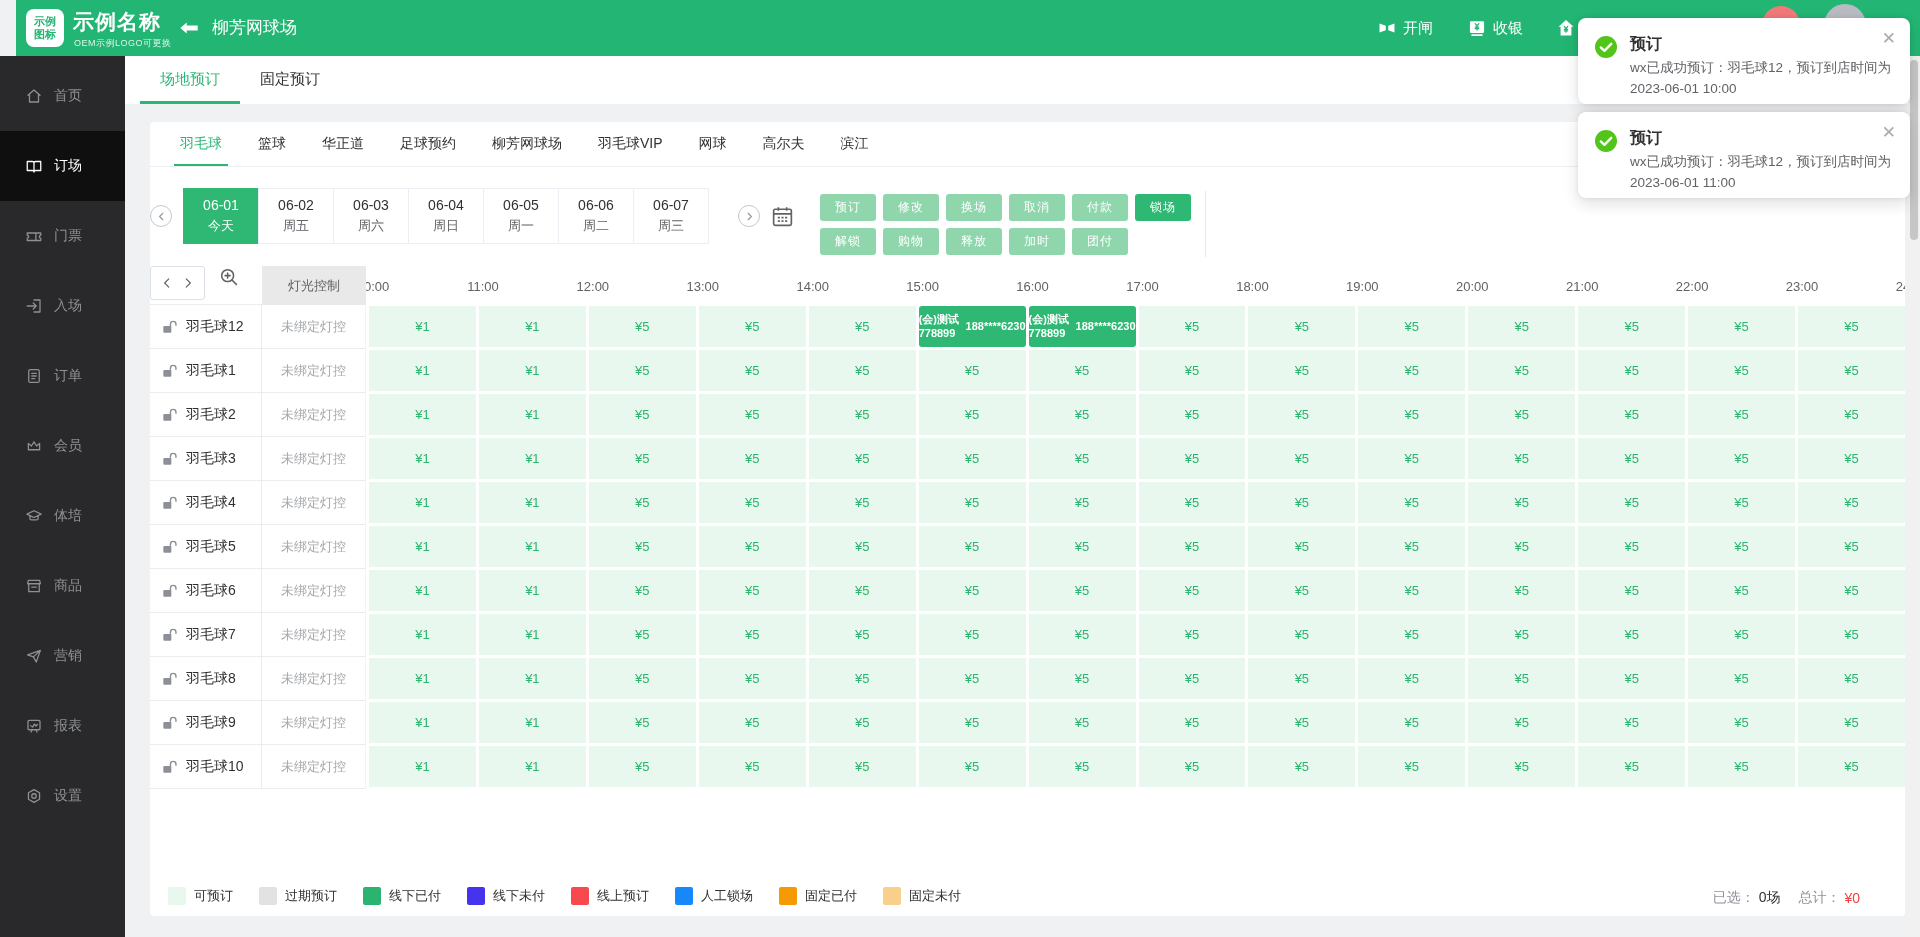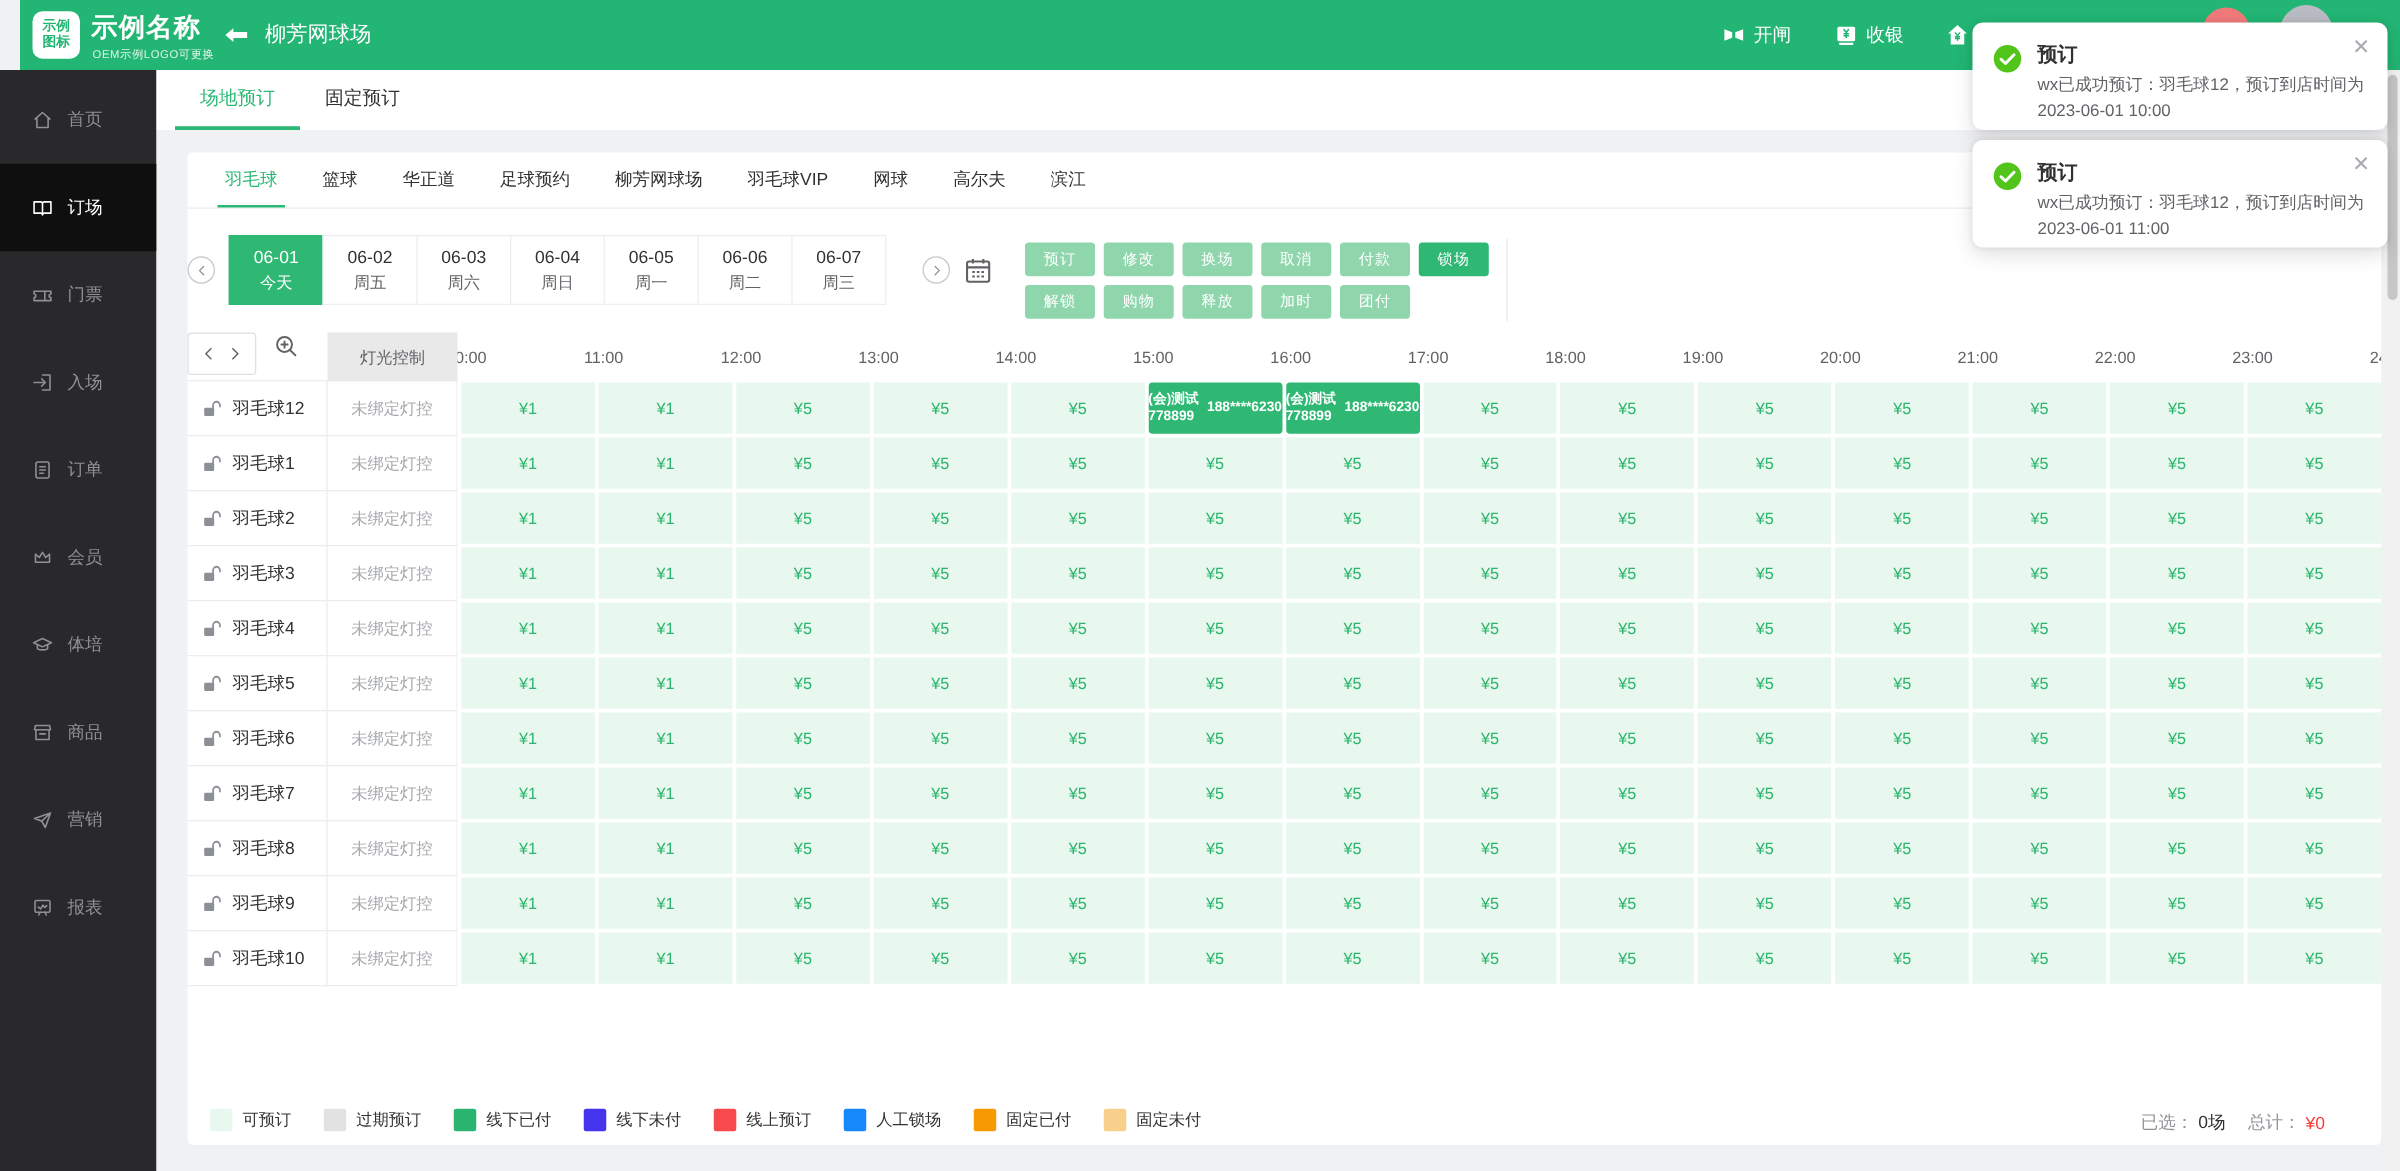--- a/index.html
+++ b/index.html
@@ -230,20 +230,29 @@
     </div>
     <div class="side-item">
       <span>
         <svg viewBox="0 0 24 24" fill="none" stroke="currentColor" stroke-width="1.7" stroke-linecap="round" stroke-linejoin="round">
           <rect x="4" y="4.5" width="16" height="12.5" rx="1.5"></rect>
           <path d="M8 20 L9.5 17 M16 20 L14.5 17 M7.5 11.5 L10 13.5 L12.5 9.5 L14.5 12 L16.5 10"></path>
         </svg>
       </span>
       <span>报表</span>
     </div>
+    <div class="side-item">
+      <span>
+        <svg viewBox="0 0 24 24" fill="none" stroke="currentColor" stroke-width="1.7" stroke-linecap="round" stroke-linejoin="round">
+          <circle cx="12" cy="12" r="3"></circle>
+          <path d="M12 3.5 L19.4 7.75 V16.25 L12 20.5 L4.6 16.25 V7.75 Z"></path>
+        </svg>
+      </span>
+      <span>设置</span>
+    </div>
   </div>
 
 <div class="tabbar">
   <div class="main-tab first active">场地预订</div>
   <div class="main-tab">固定预订</div>
 </div>
 
 <div class="card">
   <div class="sport-tabs" id="sport-tabs">
       <div class="sport-tab active">羽毛球</div>

